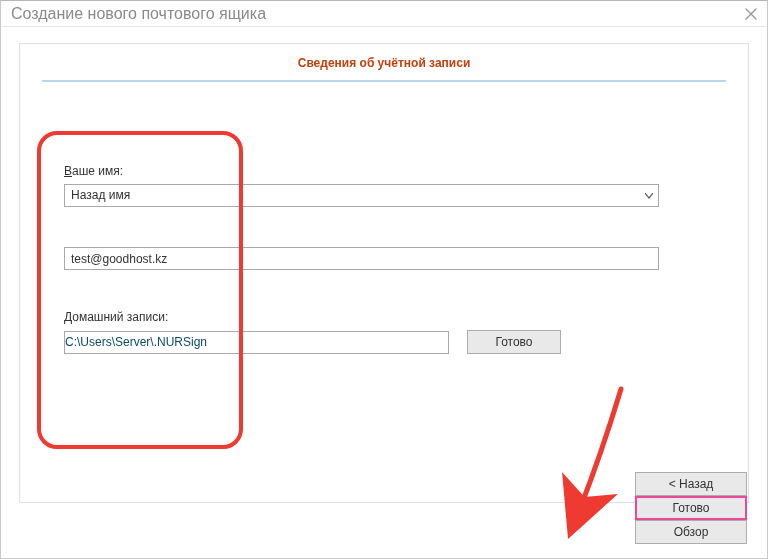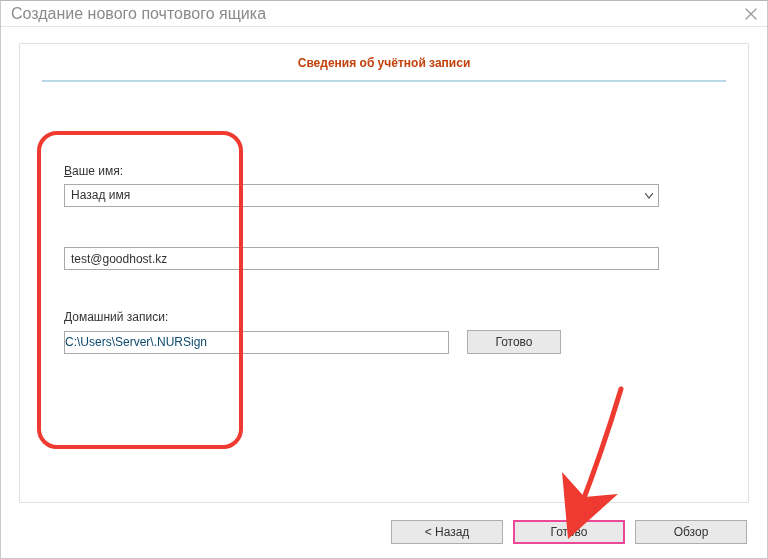--- a/index.html
+++ b/index.html
@@ -125,21 +125,22 @@
     cursor: pointer;
     display: inline-flex;
     align-items: center; justify-content: center;
   }
   .btn-browse { width: 94px; }
   .buttons-row {
     position: absolute;
     right: 20px;
     bottom: 14px;
     display: flex;
-    gap: 10px;
+    gap: 0;
+    flex-direction: column;
   }
   .btn-wide { width: 112px; }
   .btn-primary {
     border: 2px solid #ec4899;
     background: #e9e9e9;
   }
   
   .highlight-box {
     position: absolute;
     left: 36px; top: 104px;

